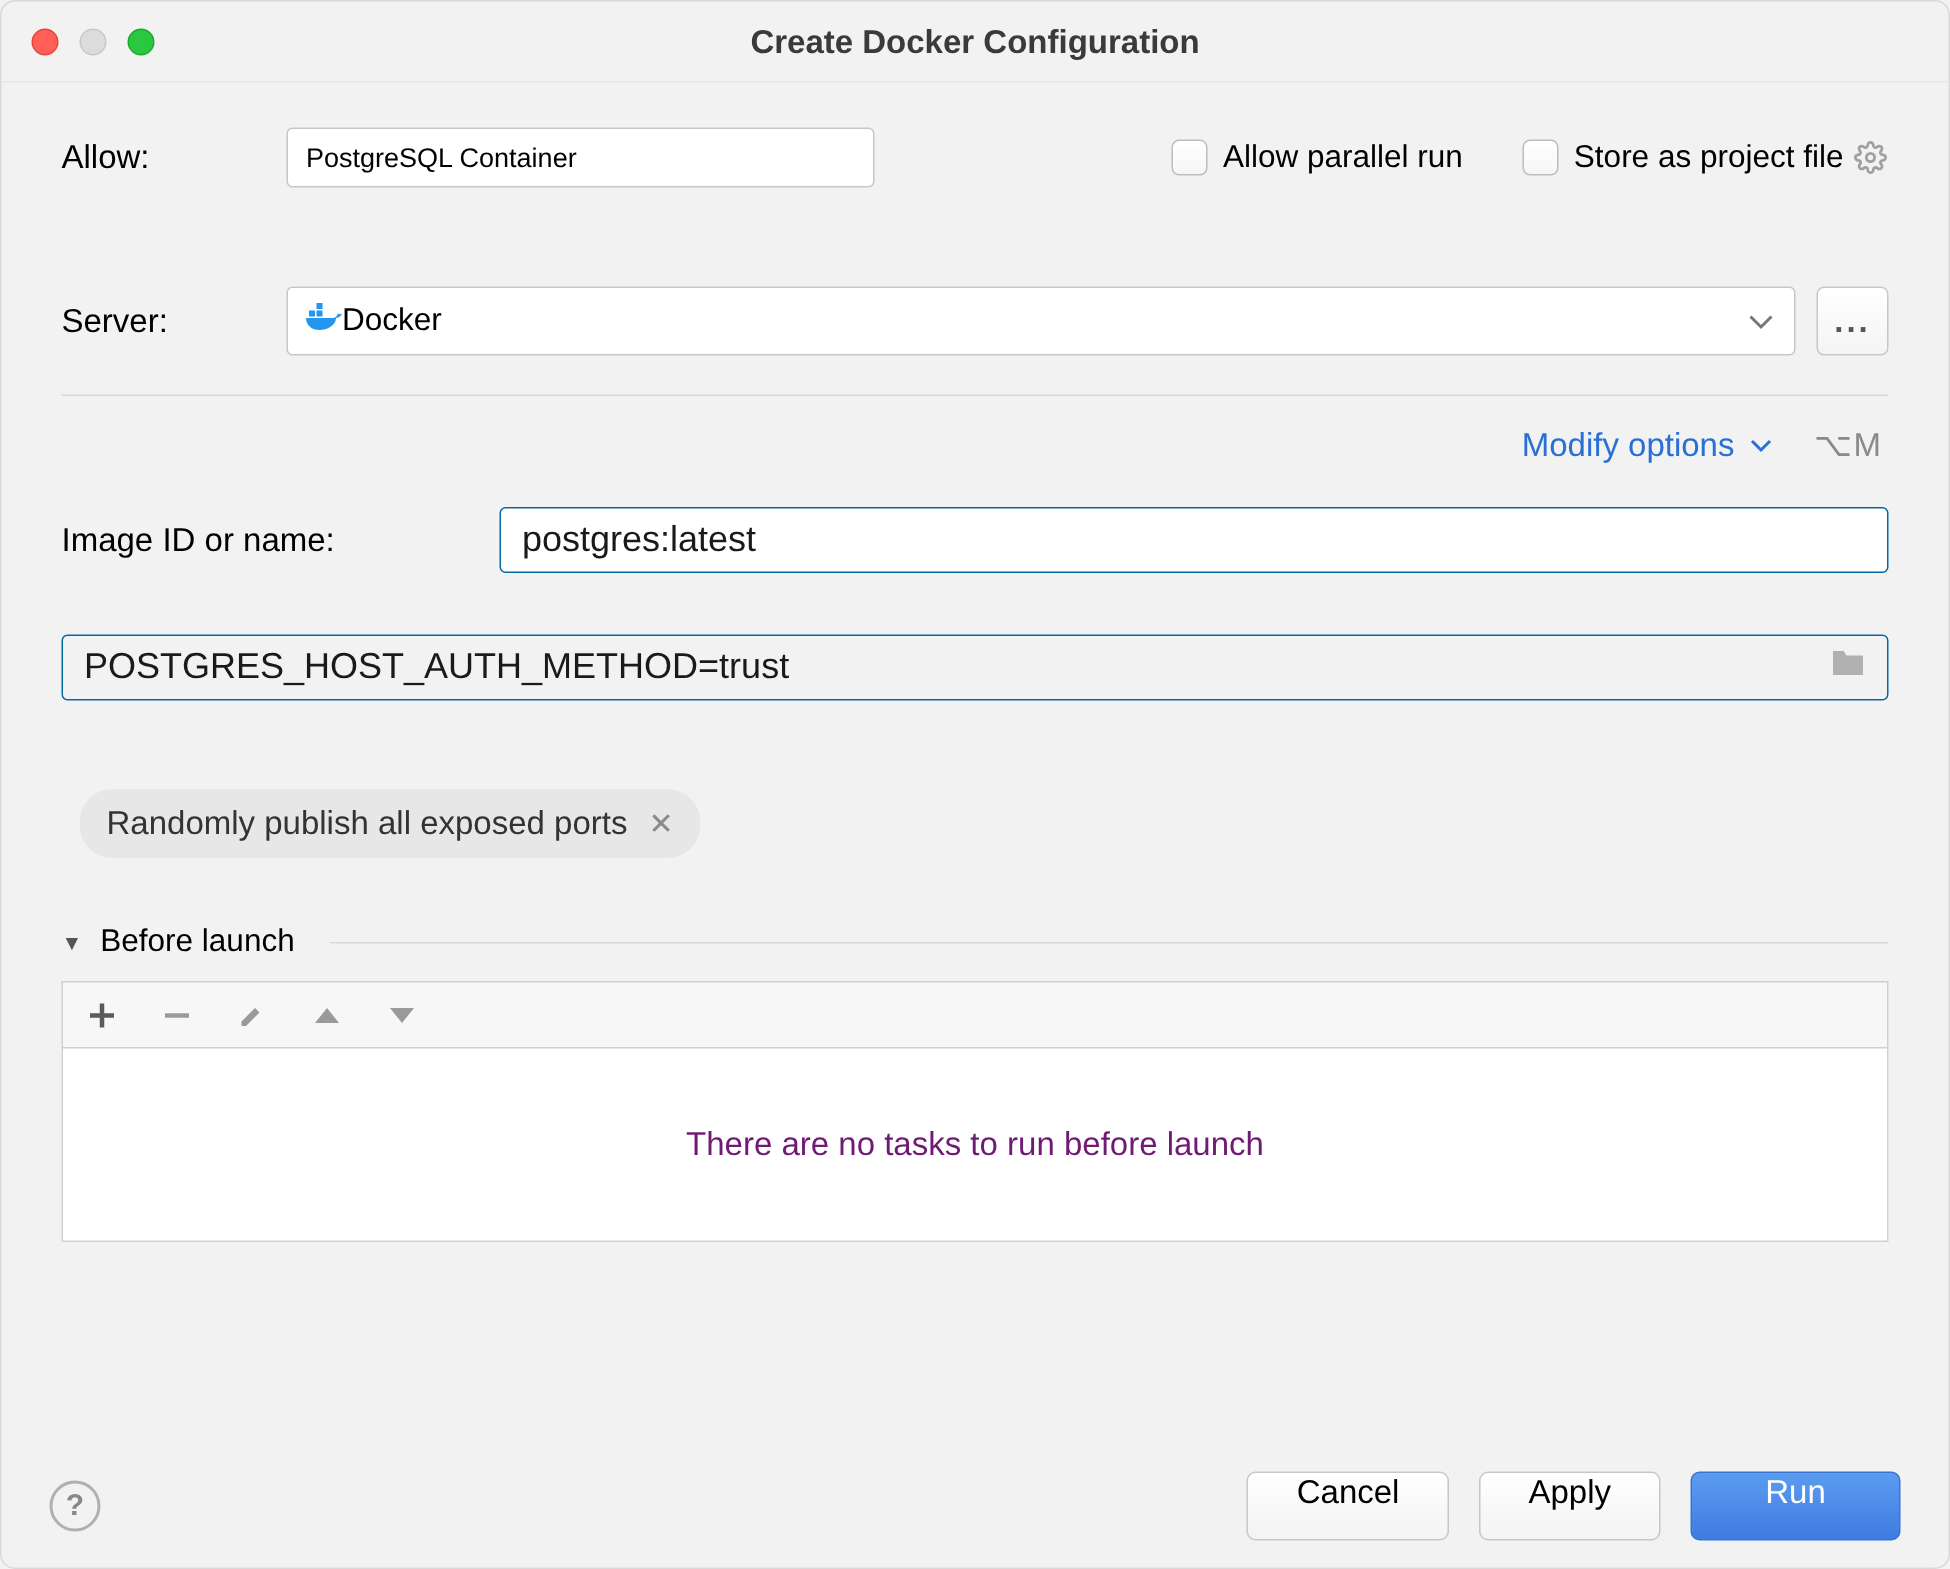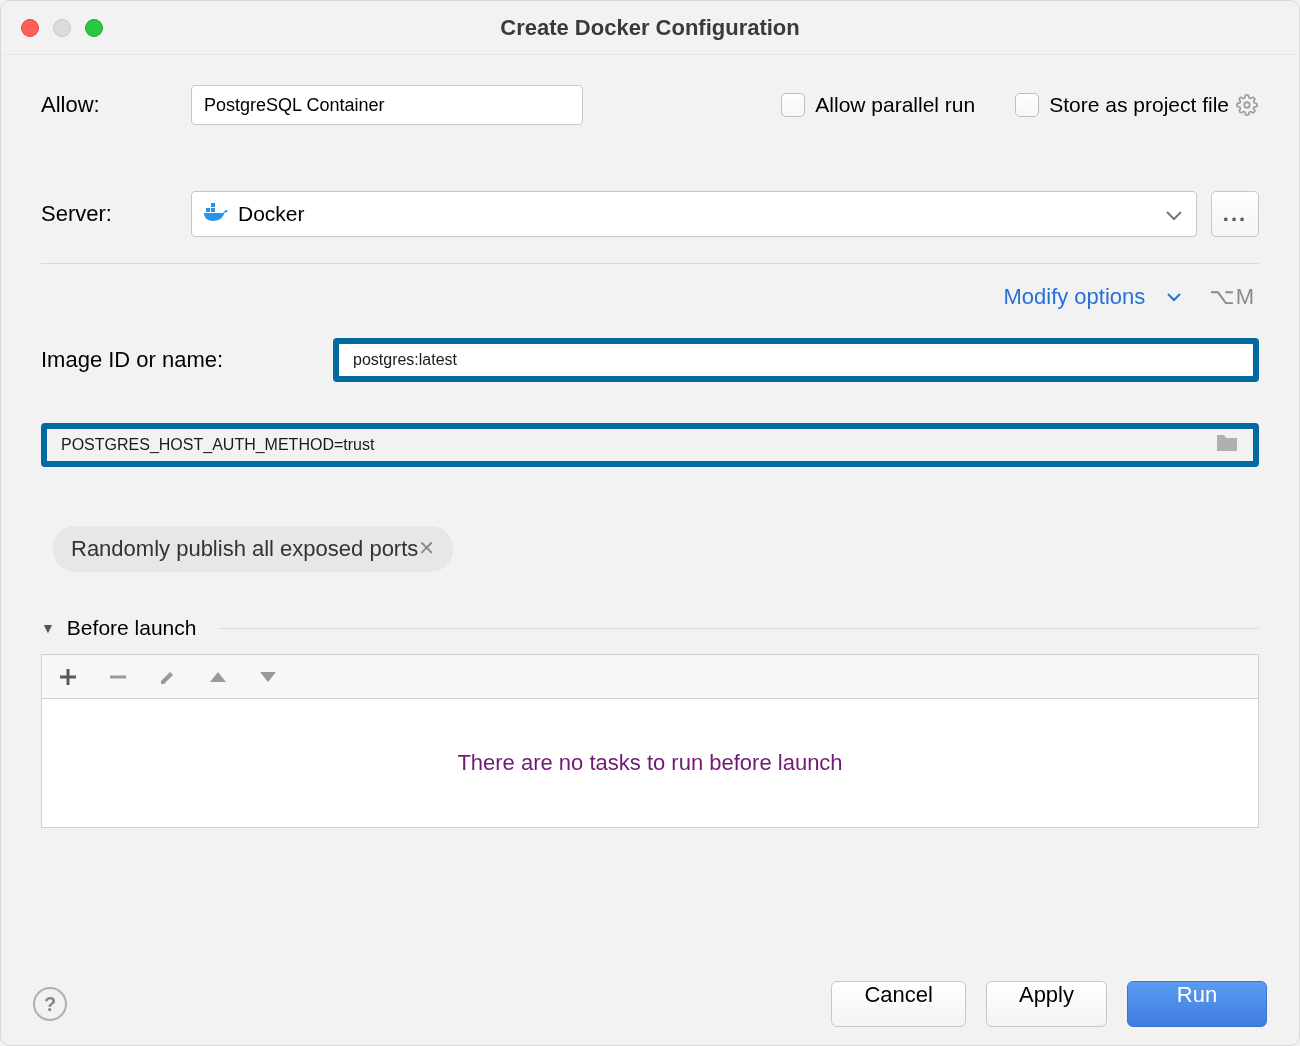--- a/index.html
+++ b/index.html
@@ -81,21 +81,20 @@
     margin-left: 6px;
   }
   .server-select {
     flex: 1;
     height: 46px;
     border: 1px solid #c7c7c7;
     border-radius: 4px;
     background: #fff;
     display: flex; align-items: center;
     padding: 0 12px;
-    gap: 10px;
     position: relative;
   }
   .server-select .chev {
     position: absolute; right: 14px;
     color: #777;
   }
   .ellipsis-btn {
     width: 48px; height: 46px;
     margin-left: 14px;
     border: 1px solid #c7c7c7;
@@ -112,65 +111,66 @@
   }
   .modify-row {
     display: flex; justify-content: flex-end; align-items: center;
     gap: 10px;
     margin-bottom: 28px;
     padding-right: 4px;
   }
   .modify-link {
     color: #2a6fd6;
     font-size: 22px;
-    display: flex; align-items: center; gap: 22px;
+    display: flex; align-items: center; gap: 11px;
   }
   .shortcut {
     color: #8a8a8a;
     font-size: 22px;
     margin-left: 18px;
     letter-spacing: 1px;
   }
   .form-row {
     display: flex; align-items: center;
     margin-bottom: 41px;
   }
   .form-label {
     width: 292px;
     font-size: 22px;
     color: #000;
   }
   .form-input {
     flex: 1;
     height: 44px;
-    border: 6px solid #0369a1;
+    border: 1px solid #0369a1;
     border-radius: 4px;
     background: #fff;
     padding: 0 14px;
-    font-size: 16px;
+    font-size: 24px;
     color: #1a1a1a;
     outline: none;
   }
   .form-input.readonly {
     background: #f2f2f2;
     color: #1a1a1a;
     display: flex; align-items: center;
     position: relative;
   }
   .folder-icon {
     position: absolute; right: 14px;
     color: #b0b0b0;
   }
   .chip {
-    display: inline-flex; align-items: flex-start;
+    display: inline-flex; align-items: flex-end;
     background: #e7e7e7;
     border-radius: 22px;
     padding: 10px 18px;
     font-size: 22px;
     color: #333;
+    gap: 14px;
     margin-top: 18px;
     margin-bottom: 44px;
     margin-left: 12px;
   }
   .chip .x {
     color: #8a8a8a;
     font-size: 20px;
   }
   .section-header {
     display: flex; align-items: center;

